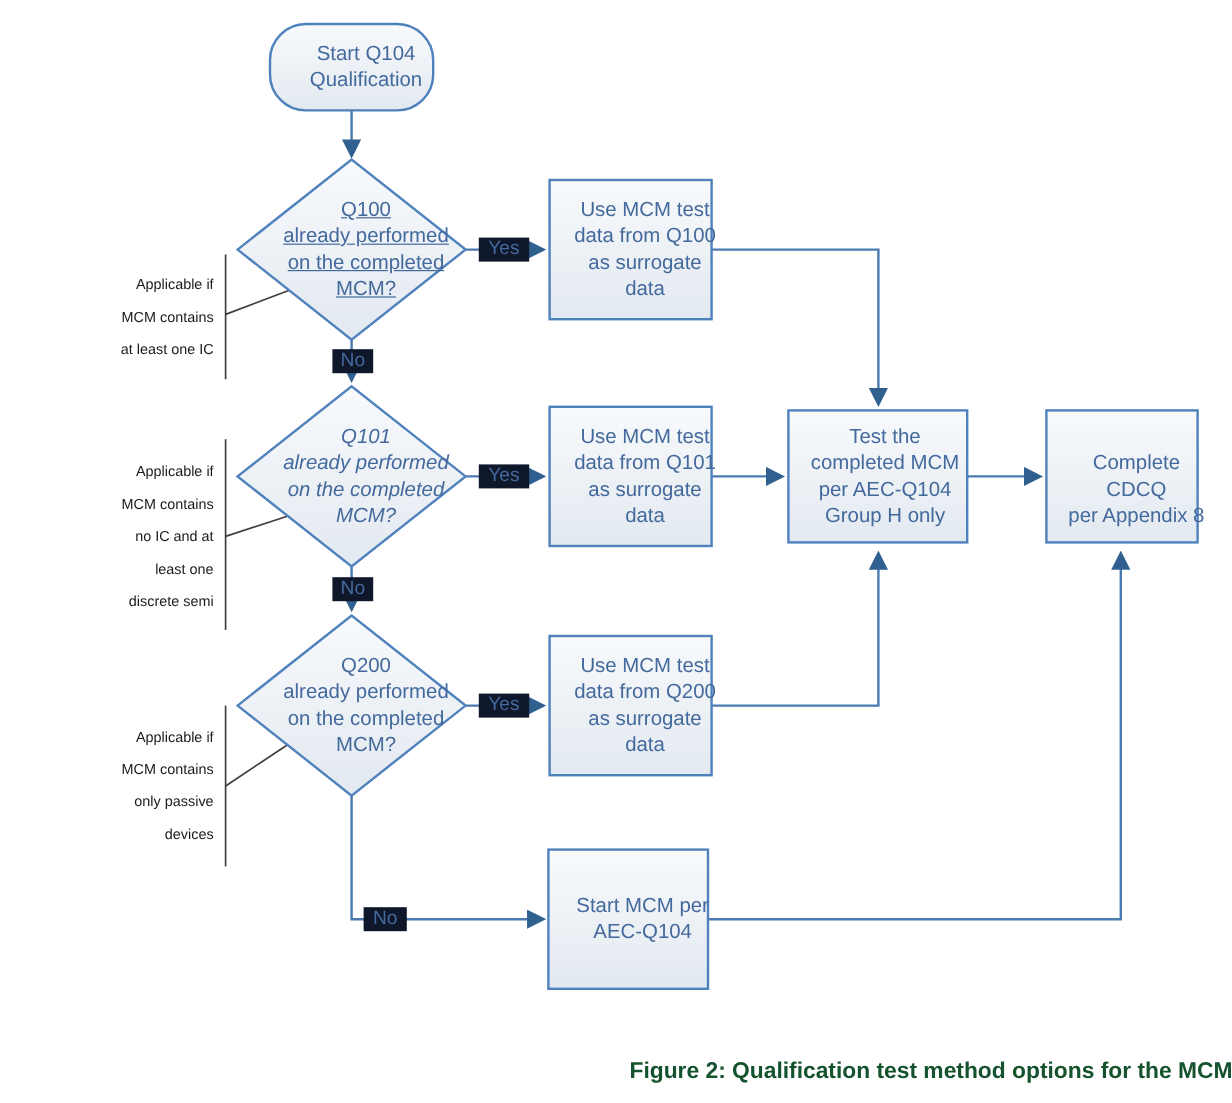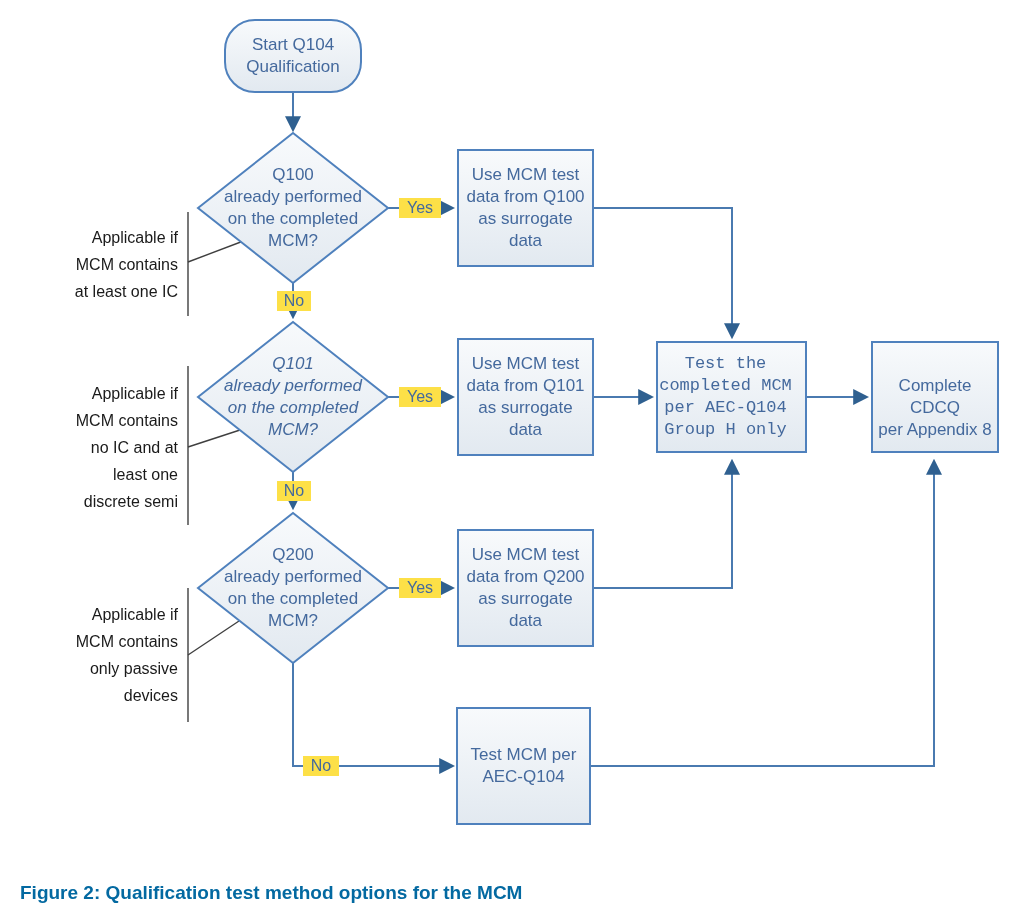--- a/index.html
+++ b/index.html
@@ -8,39 +8,39 @@
     width:1027px;height:919px;
     background:#ffffff;
     font-family:"Liberation Sans",sans-serif;
     overflow:hidden;
   }
   #flow-svg{position:absolute;left:0;top:0;}
   .node-label{
     position:absolute;
     color:var(--node-text,#44699d);
     font-size:17px;line-height:22px;
-    text-align:center;white-space:pre-line;
+    text-align:center;white-space:pre-line;padding-left:12px;
   }
   .edge-label{
     position:absolute;
     color:var(--node-text,#44699d);
     font-size:16px;line-height:20px;
-    text-align:center;background:#fde047;
+    text-align:center;background:#0f172a;
   }
   .annotation{
     position:absolute;
     color:var(--annotation-text,#1a1a1a);
-    font-size:16px;line-height:27px;
+    font-size:12px;line-height:27px;
     text-align:right;white-space:pre-line;
   }
   .caption{
     position:absolute;
     left:20px;width:1007px;top:882px;
-    text-align:left;
-    color:#0369a1;font-size:19px;font-weight:bold;
+    text-align:right;
+    color:#14532d;font-size:19px;font-weight:bold;
     white-space:pre-line;
   }
 </style>
 </head>
 <body>
 
 <div id="canvas">
 
   <svg id="flow-svg" width="1027" height="919" viewBox="0 0 1027 919">
     <defs>
@@ -86,21 +86,21 @@
       <rect x="458" y="339" width="135" height="116"></rect>
       <rect x="458" y="530" width="135" height="116"></rect>
       <rect x="657" y="342" width="149" height="110"></rect>
       <rect x="872" y="342" width="126" height="110"></rect>
       <rect x="457" y="708" width="133" height="116"></rect>
     </g>
   </svg>
 
   <div class="node-label" style="left:225px;top:34px;width:136px;">Start Q104
 Qualification</div>
-  <div class="node-label" style="left:198px;top:164px;width:190px;">Q100
+  <div class="node-label" style="left:198px;top:164px;width:190px;text-decoration:underline;">Q100
 already performed
 on the completed
 MCM?</div>
   <div class="node-label" style="left:198px;top:353px;width:190px;font-style:italic;">Q101
 already performed
 on the completed
 MCM?</div>
   <div class="node-label" style="left:198px;top:544px;width:190px;text-align:center;">Q200
 already performed
 on the completed
@@ -110,27 +110,27 @@
 as surrogate
 data</div>
   <div class="node-label" style="left:458px;top:353px;width:135px;">Use MCM test
 data from Q101
 as surrogate
 data</div>
   <div class="node-label" style="left:458px;top:544px;width:135px;">Use MCM test
 data from Q200
 as surrogate
 data</div>
-  <div class="node-label" style="left:657px;top:353px;width:137px;font-family:Liberation Mono, monospace;">Test the
+  <div class="node-label" style="left:657px;top:353px;width:137px;">Test the
 completed MCM
 per AEC-Q104
 Group H only</div>
   <div class="node-label" style="left:872px;top:375px;width:126px;">Complete CDCQ
 per Appendix 8</div>
-  <div class="node-label" style="left:457px;top:744px;width:133px;">Test MCM per
+  <div class="node-label" style="left:457px;top:744px;width:133px;">Start MCM per
 AEC-Q104</div>
 
   <div class="edge-label" style="left:399px;top:198px;width:42px;">Yes</div>
   <div class="edge-label" style="left:277px;top:291px;width:34px;">No</div>
   <div class="edge-label" style="left:399px;top:387px;width:42px;">Yes</div>
   <div class="edge-label" style="left:277px;top:481px;width:34px;">No</div>
   <div class="edge-label" style="left:399px;top:578px;width:42px;">Yes</div>
   <div class="edge-label" style="left:303px;top:756px;width:36px;">No</div>
 
   <div class="annotation" style="left:0px;top:224px;width:178px;">Applicable if

